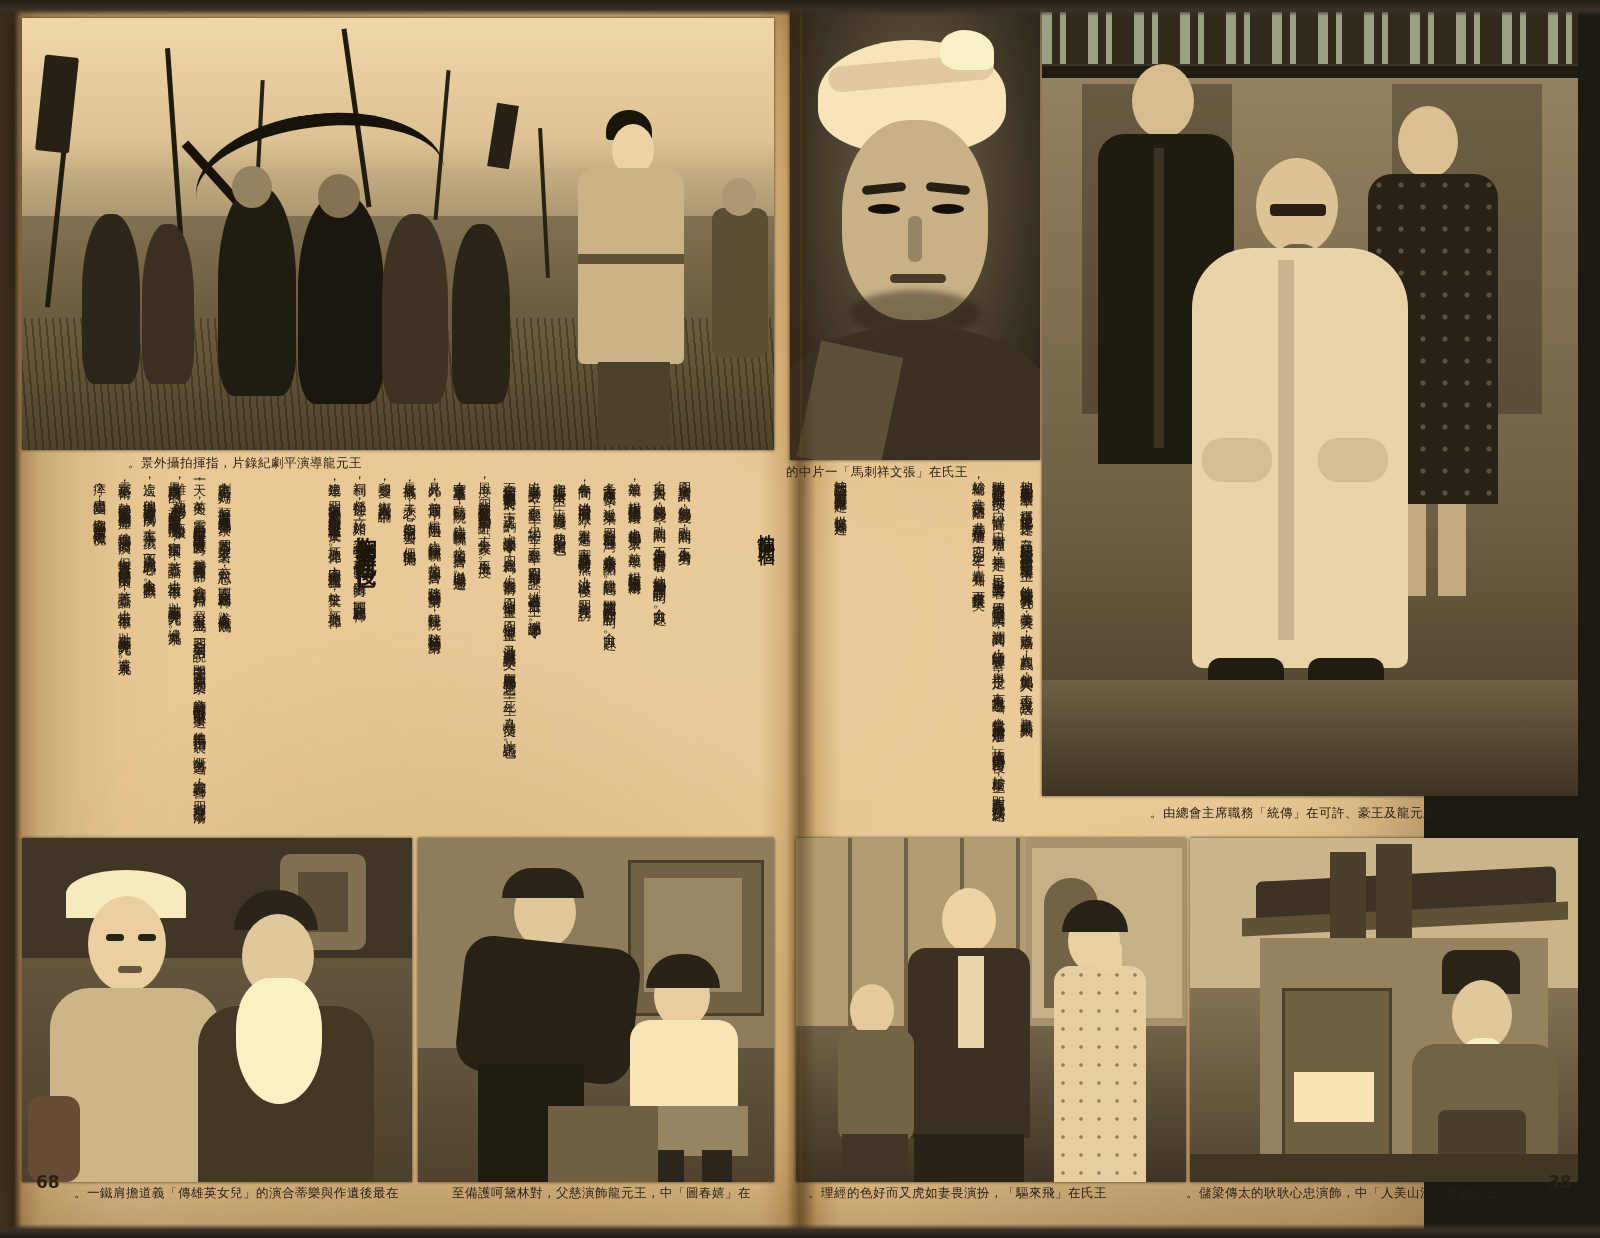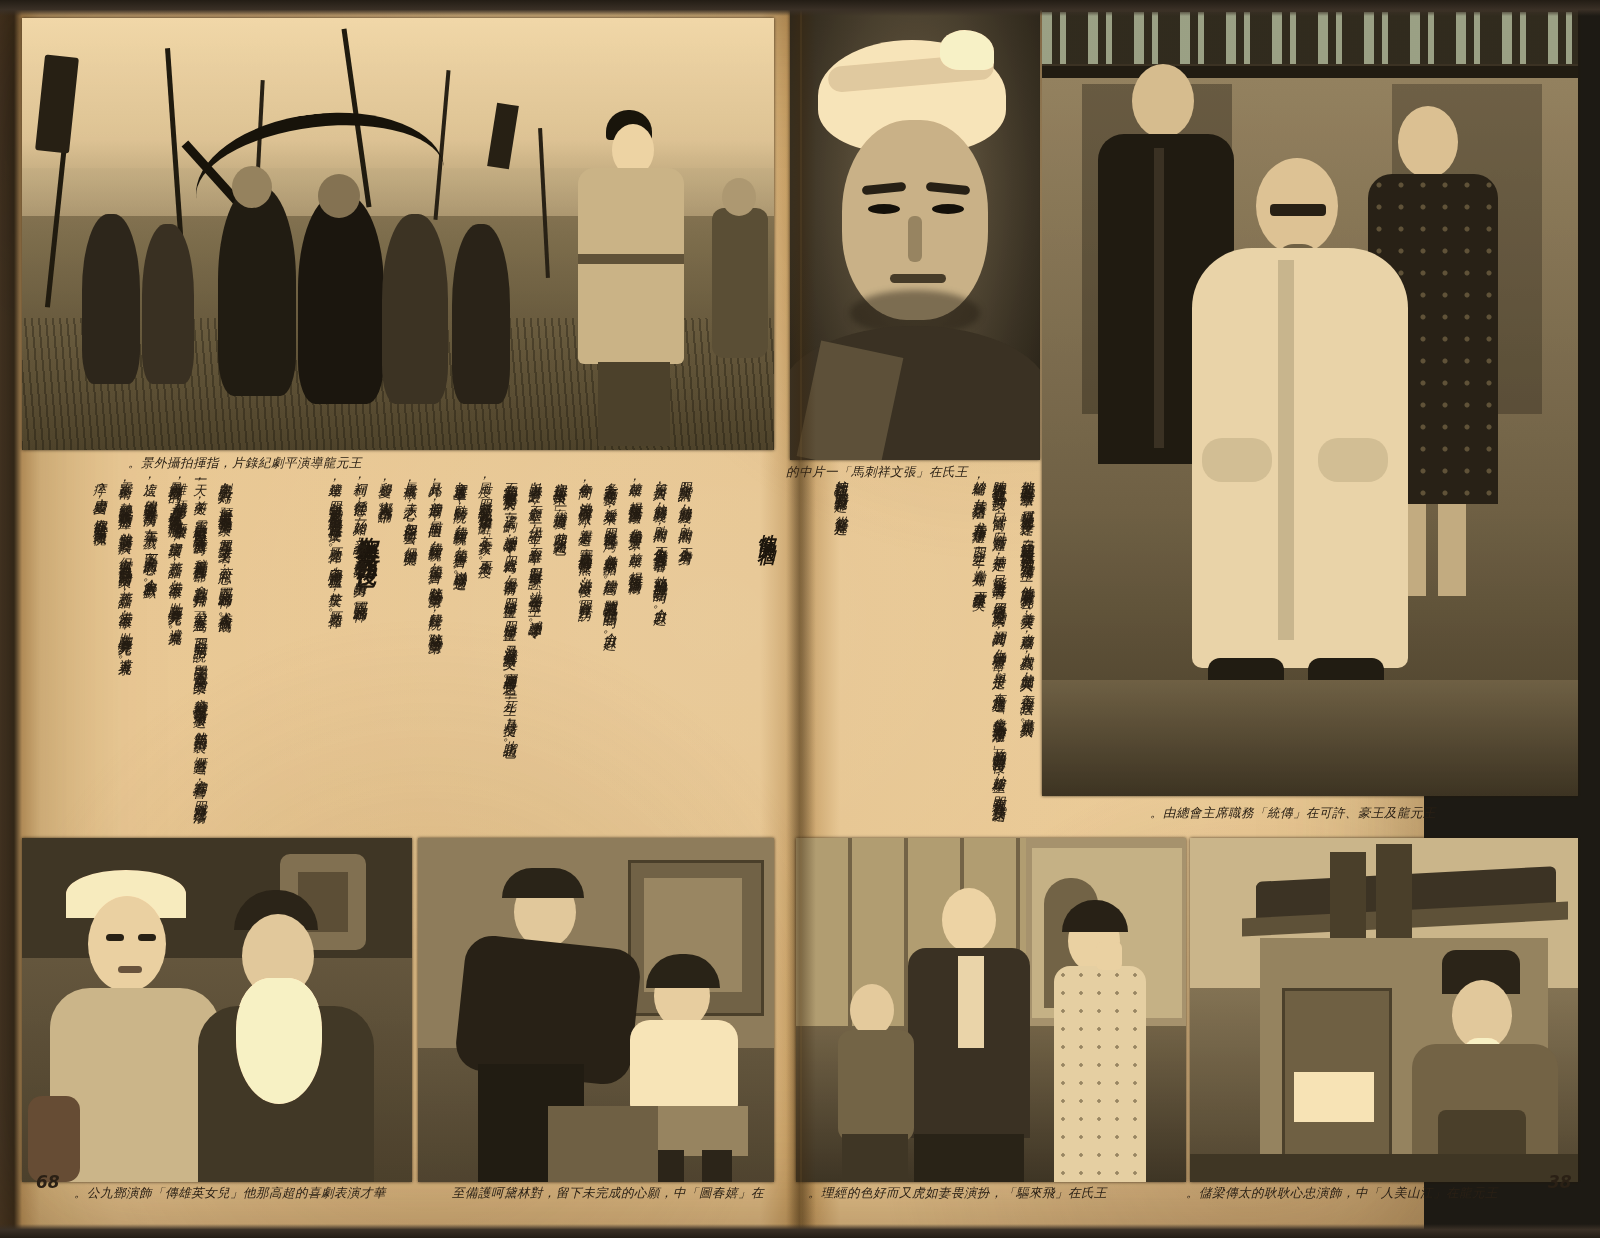--- a/index.html
+++ b/index.html
@@ -5,21 +5,20 @@
   html,body{margin:0;padding:0;background:#1d1a14;}
   body{width:1600px;height:1238px;overflow:hidden;font-family:"DejaVu Sans",sans-serif;}
 
   
   #spread{
     position:relative;width:1424px;height:1238px;
     background:
       radial-gradient(ellipse at 50% 50%, rgba(255,255,255,0.10) 0%, rgba(0,0,0,0.0) 60%),
       linear-gradient(90deg,#3a3127 0px,#2a241b 14px, #caa36a 22px, #e3c189 40px, #e9c894 120px, #e6c48e 760px, #c9a166 790px, #b08c55 800px, #c9a166 812px, #e6c48e 840px, #ebcb97 1200px, #e4c38c 1560px, #caa36a 1576px, #2c261c 1590px, #3a3127 1600px);
     box-shadow:inset 0 0 140px rgba(80,50,15,0.55);
-    font-style:italic;
   }
   #spread:before{
     
     content:"";position:absolute;inset:0;pointer-events:none;
     background:
       radial-gradient(circle at 12% 8%, rgba(120,80,30,0.25) 0 3%, rgba(0,0,0,0) 18%),
       radial-gradient(circle at 88% 92%, rgba(120,80,30,0.28) 0 4%, rgba(0,0,0,0) 22%),
       radial-gradient(circle at 70% 12%, rgba(160,120,50,0.18) 0 6%, rgba(0,0,0,0) 28%),
       radial-gradient(circle at 30% 85%, rgba(150,110,45,0.2) 0 6%, rgba(0,0,0,0) 30%);
     mix-blend-mode:multiply;opacity:.75;
@@ -222,21 +221,21 @@
     <div style="position:absolute;left:28px;top:150px;width:170px;height:196px;background:#b9a67c;border-radius:40px 40px 0 0;"></div>
 
     <div style="position:absolute;left:212px;top:52px;width:84px;height:40px;background:#2d2415;border-radius:40px 40px 0 0;"></div>
     <div class="head" style="left:220px;top:76px;width:72px;height:84px;background:#cdb68e;"></div>
     <div style="position:absolute;left:214px;top:140px;width:86px;height:120px;background:#ece2c9;border-radius:40% 40% 50% 50%;"></div>
     <div style="position:absolute;left:176px;top:168px;width:176px;height:178px;background:#413venue;background:#413620;border-radius:40px 40px 0 0;"></div>
     <div style="position:absolute;left:214px;top:140px;width:86px;height:126px;background:#e8dcc0;border-radius:40% 40% 50% 50%;"></div>
 
     <div style="position:absolute;left:6px;top:258px;width:52px;height:86px;background:#6e4326;border-radius:14px;"></div>
   </div>
-  <div class="cap" style="left:74px;top:1185px;">。公九鄧演飾「傳雄英女兒」他那高超的喜劇表演才華</div>
+  <div class="cap" style="left:74px;top:1185px;">。一鐵肩擔道義「傳雄英女兒」的演合蒂樂與作遺後最在</div>
 
   <div class="photo" style="left:418px;top:838px;width:356px;height:344px;
               background:linear-gradient(180deg,#7b6a49,#4e4028);">
     <div style="position:absolute;left:0;top:0;width:100%;height:210px;background:#85734f;"></div>
     <div style="position:absolute;left:210px;top:22px;width:130px;height:150px;background:#6c5b3c;border:3px solid #4a3c22;"></div>
     <div style="position:absolute;left:226px;top:40px;width:98px;height:114px;background:#8f7c55;"></div>
 
     <div class="head" style="left:96px;top:38px;width:62px;height:72px;background:#cdb68e;"></div>
     <div style="position:absolute;left:84px;top:30px;width:82px;height:30px;background:#2c2416;border-radius:40px 40px 0 0;"></div>
     <div style="position:absolute;left:42px;top:104px;width:176px;height:136px;background:#2a2214;border-radius:28px;transform:rotate(6deg);"></div>
@@ -244,21 +243,21 @@
 
     <div class="head" style="left:236px;top:126px;width:56px;height:64px;background:#d2bb91;"></div>
     <div style="position:absolute;left:228px;top:116px;width:74px;height:34px;background:#2b2315;border-radius:40px 40px 0 0;"></div>
     <div style="position:absolute;left:212px;top:182px;width:108px;height:104px;background:#ddd0b1;border-radius:20px;"></div>
     <div style="position:absolute;left:222px;top:268px;width:108px;height:50px;background:#8d7a53;"></div>
     <div style="position:absolute;left:236px;top:312px;width:30px;height:32px;background:#2e2516;"></div>
     <div style="position:absolute;left:284px;top:312px;width:30px;height:32px;background:#2e2516;"></div>
 
     <div style="position:absolute;left:130px;top:268px;width:110px;height:76px;background:#6a5a3a;"></div>
   </div>
-  <div class="cap" style="left:452px;top:1185px;">至備護呵黛林對，留下未完成的心願，中「圖春嬉」在</div>
+  <div class="cap" style="left:452px;top:1185px;">至備護呵黛林對，父慈演飾龍元王，中「圖春嬉」在</div>
 
   <div class="photo" style="left:796px;top:838px;width:390px;height:344px;
               background:linear-gradient(180deg,#8d7b57,#554629);">
 
     <div style="position:absolute;left:0;top:0;width:100%;height:190px;background:#9a8760;"></div>
     <div style="position:absolute;left:0;top:0;width:230px;height:190px;
       background:repeating-linear-gradient(90deg,#a4915f 0 52px,#6e5d3a 52px 56px),
                  repeating-linear-gradient(0deg,rgba(0,0,0,0) 0 44px,#6e5d3a 44px 48px);"></div>
     <div style="position:absolute;left:236px;top:10px;width:150px;height:170px;background:#b3a377;"></div>
     <div style="position:absolute;left:248px;top:40px;width:54px;height:130px;background:#6d5d3b;border-radius:26px 26px 0 0;"></div>

